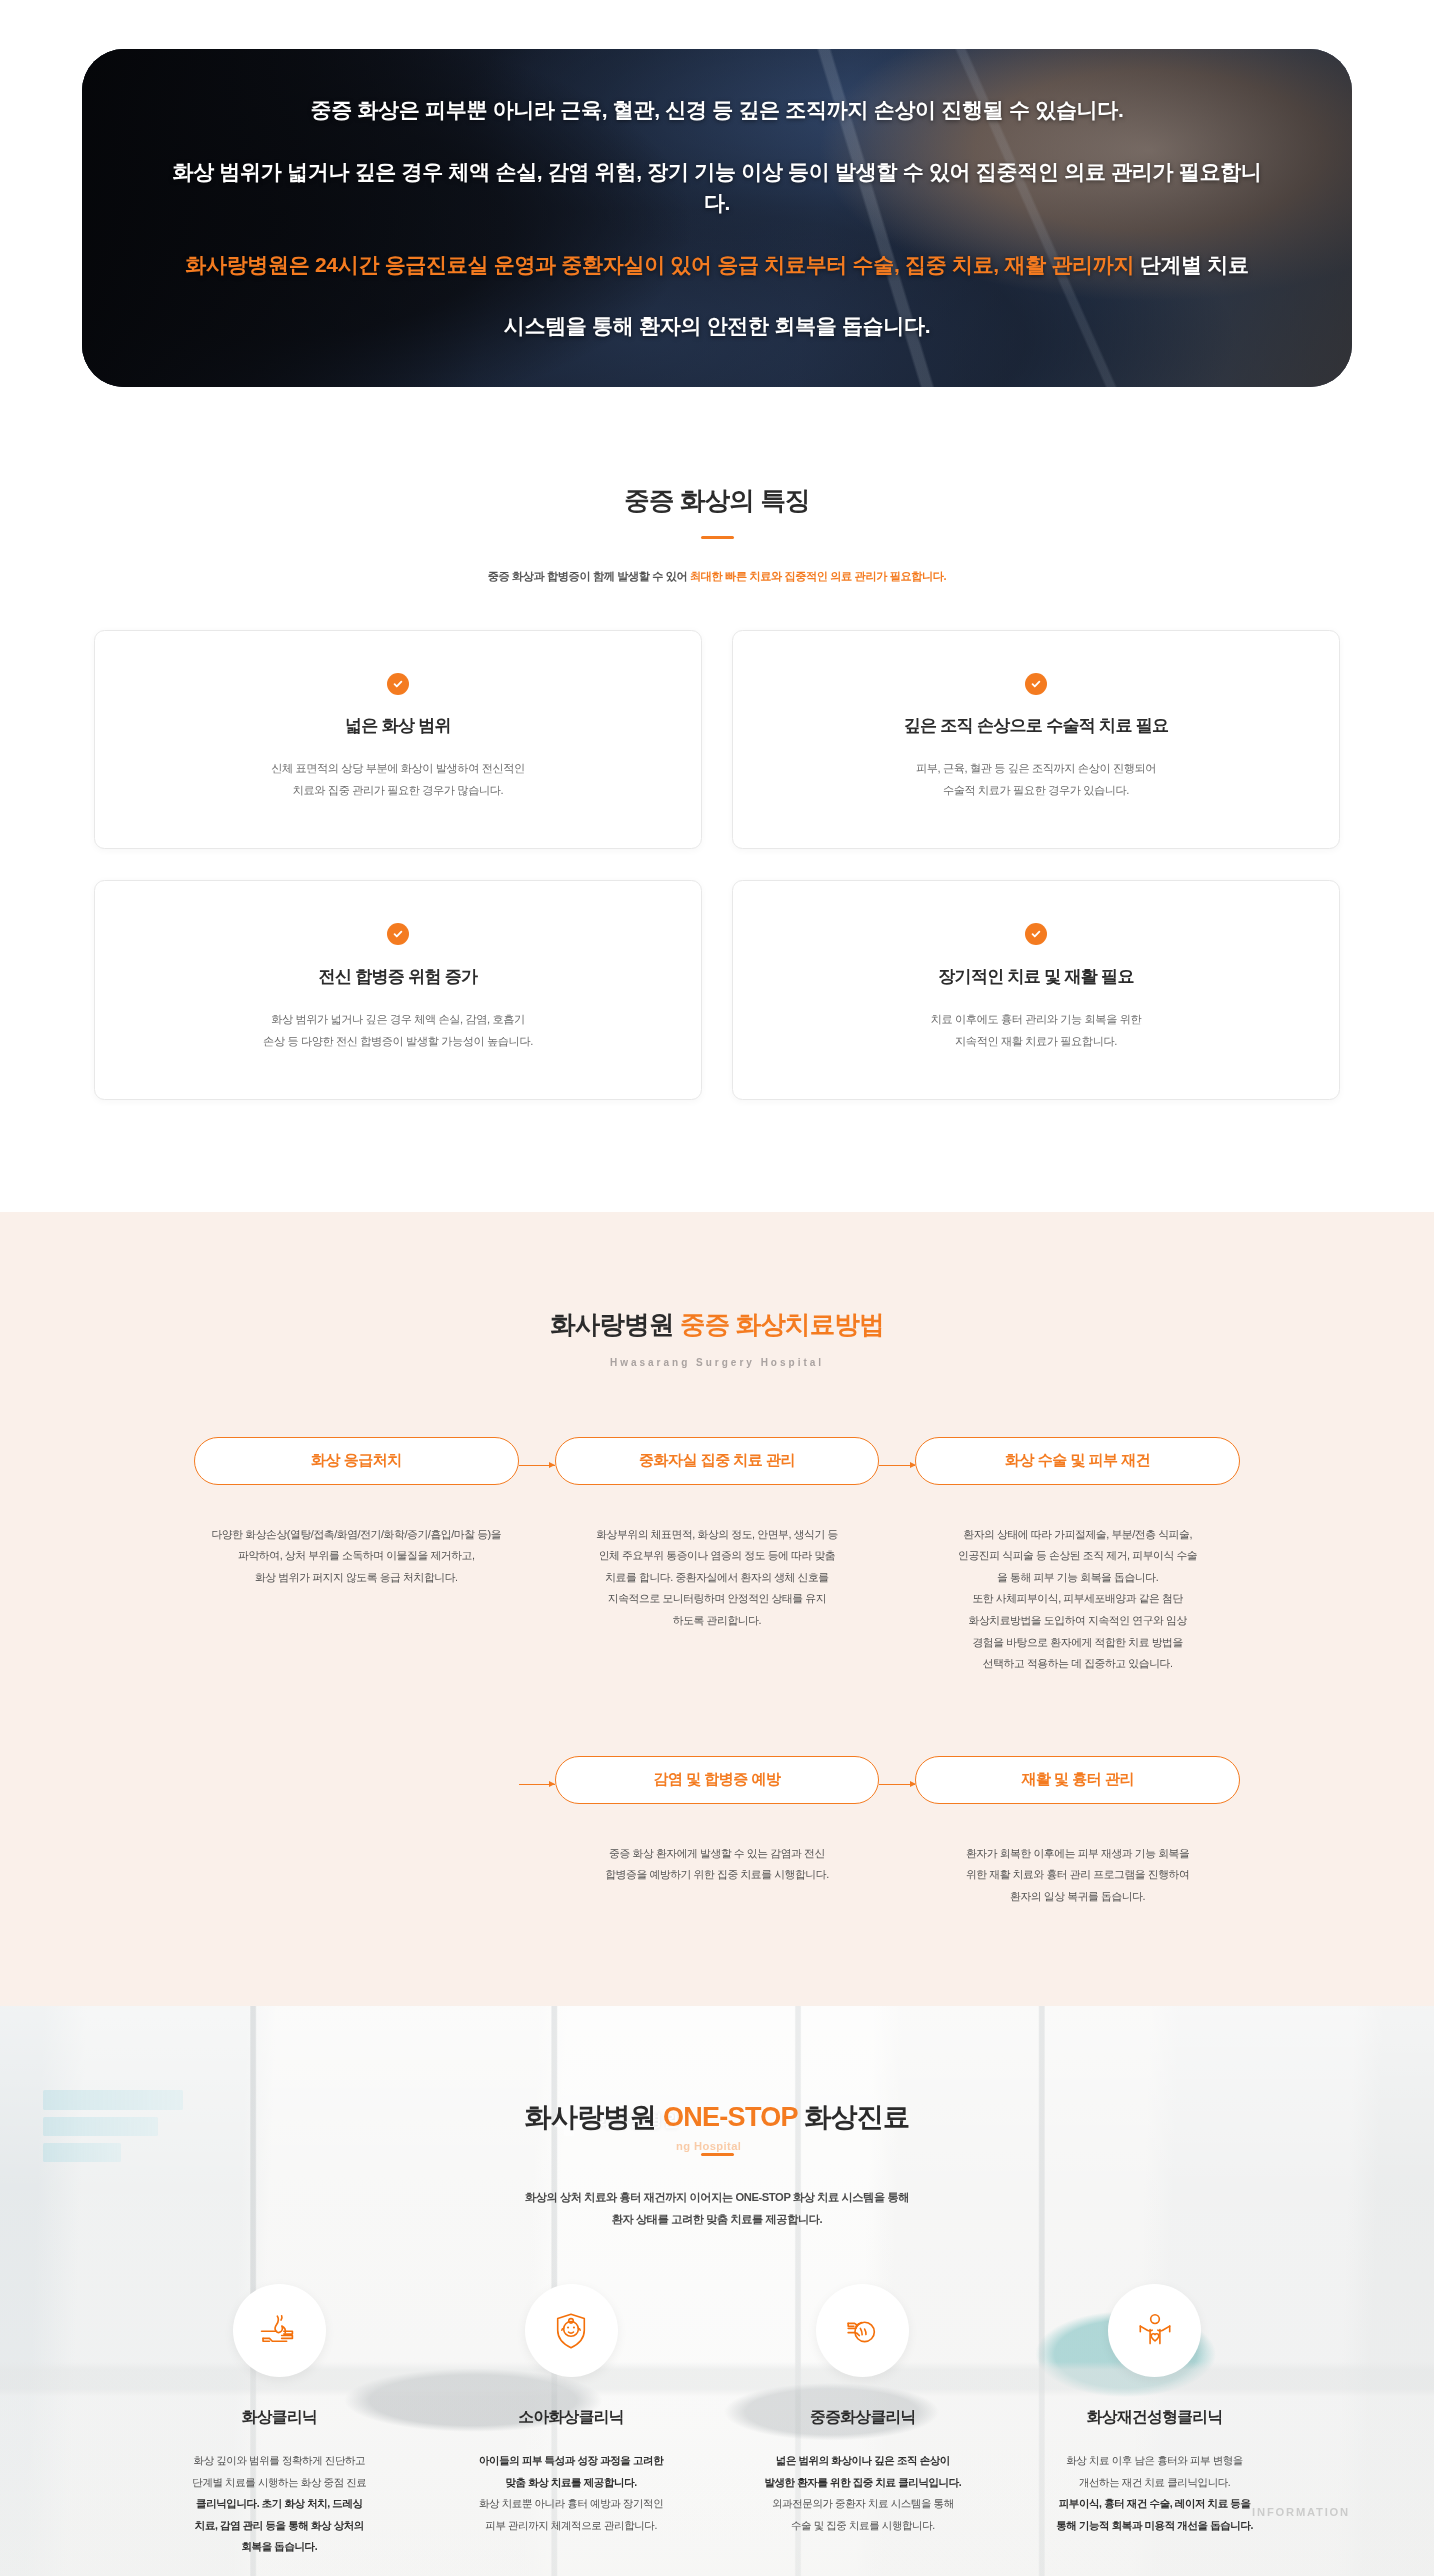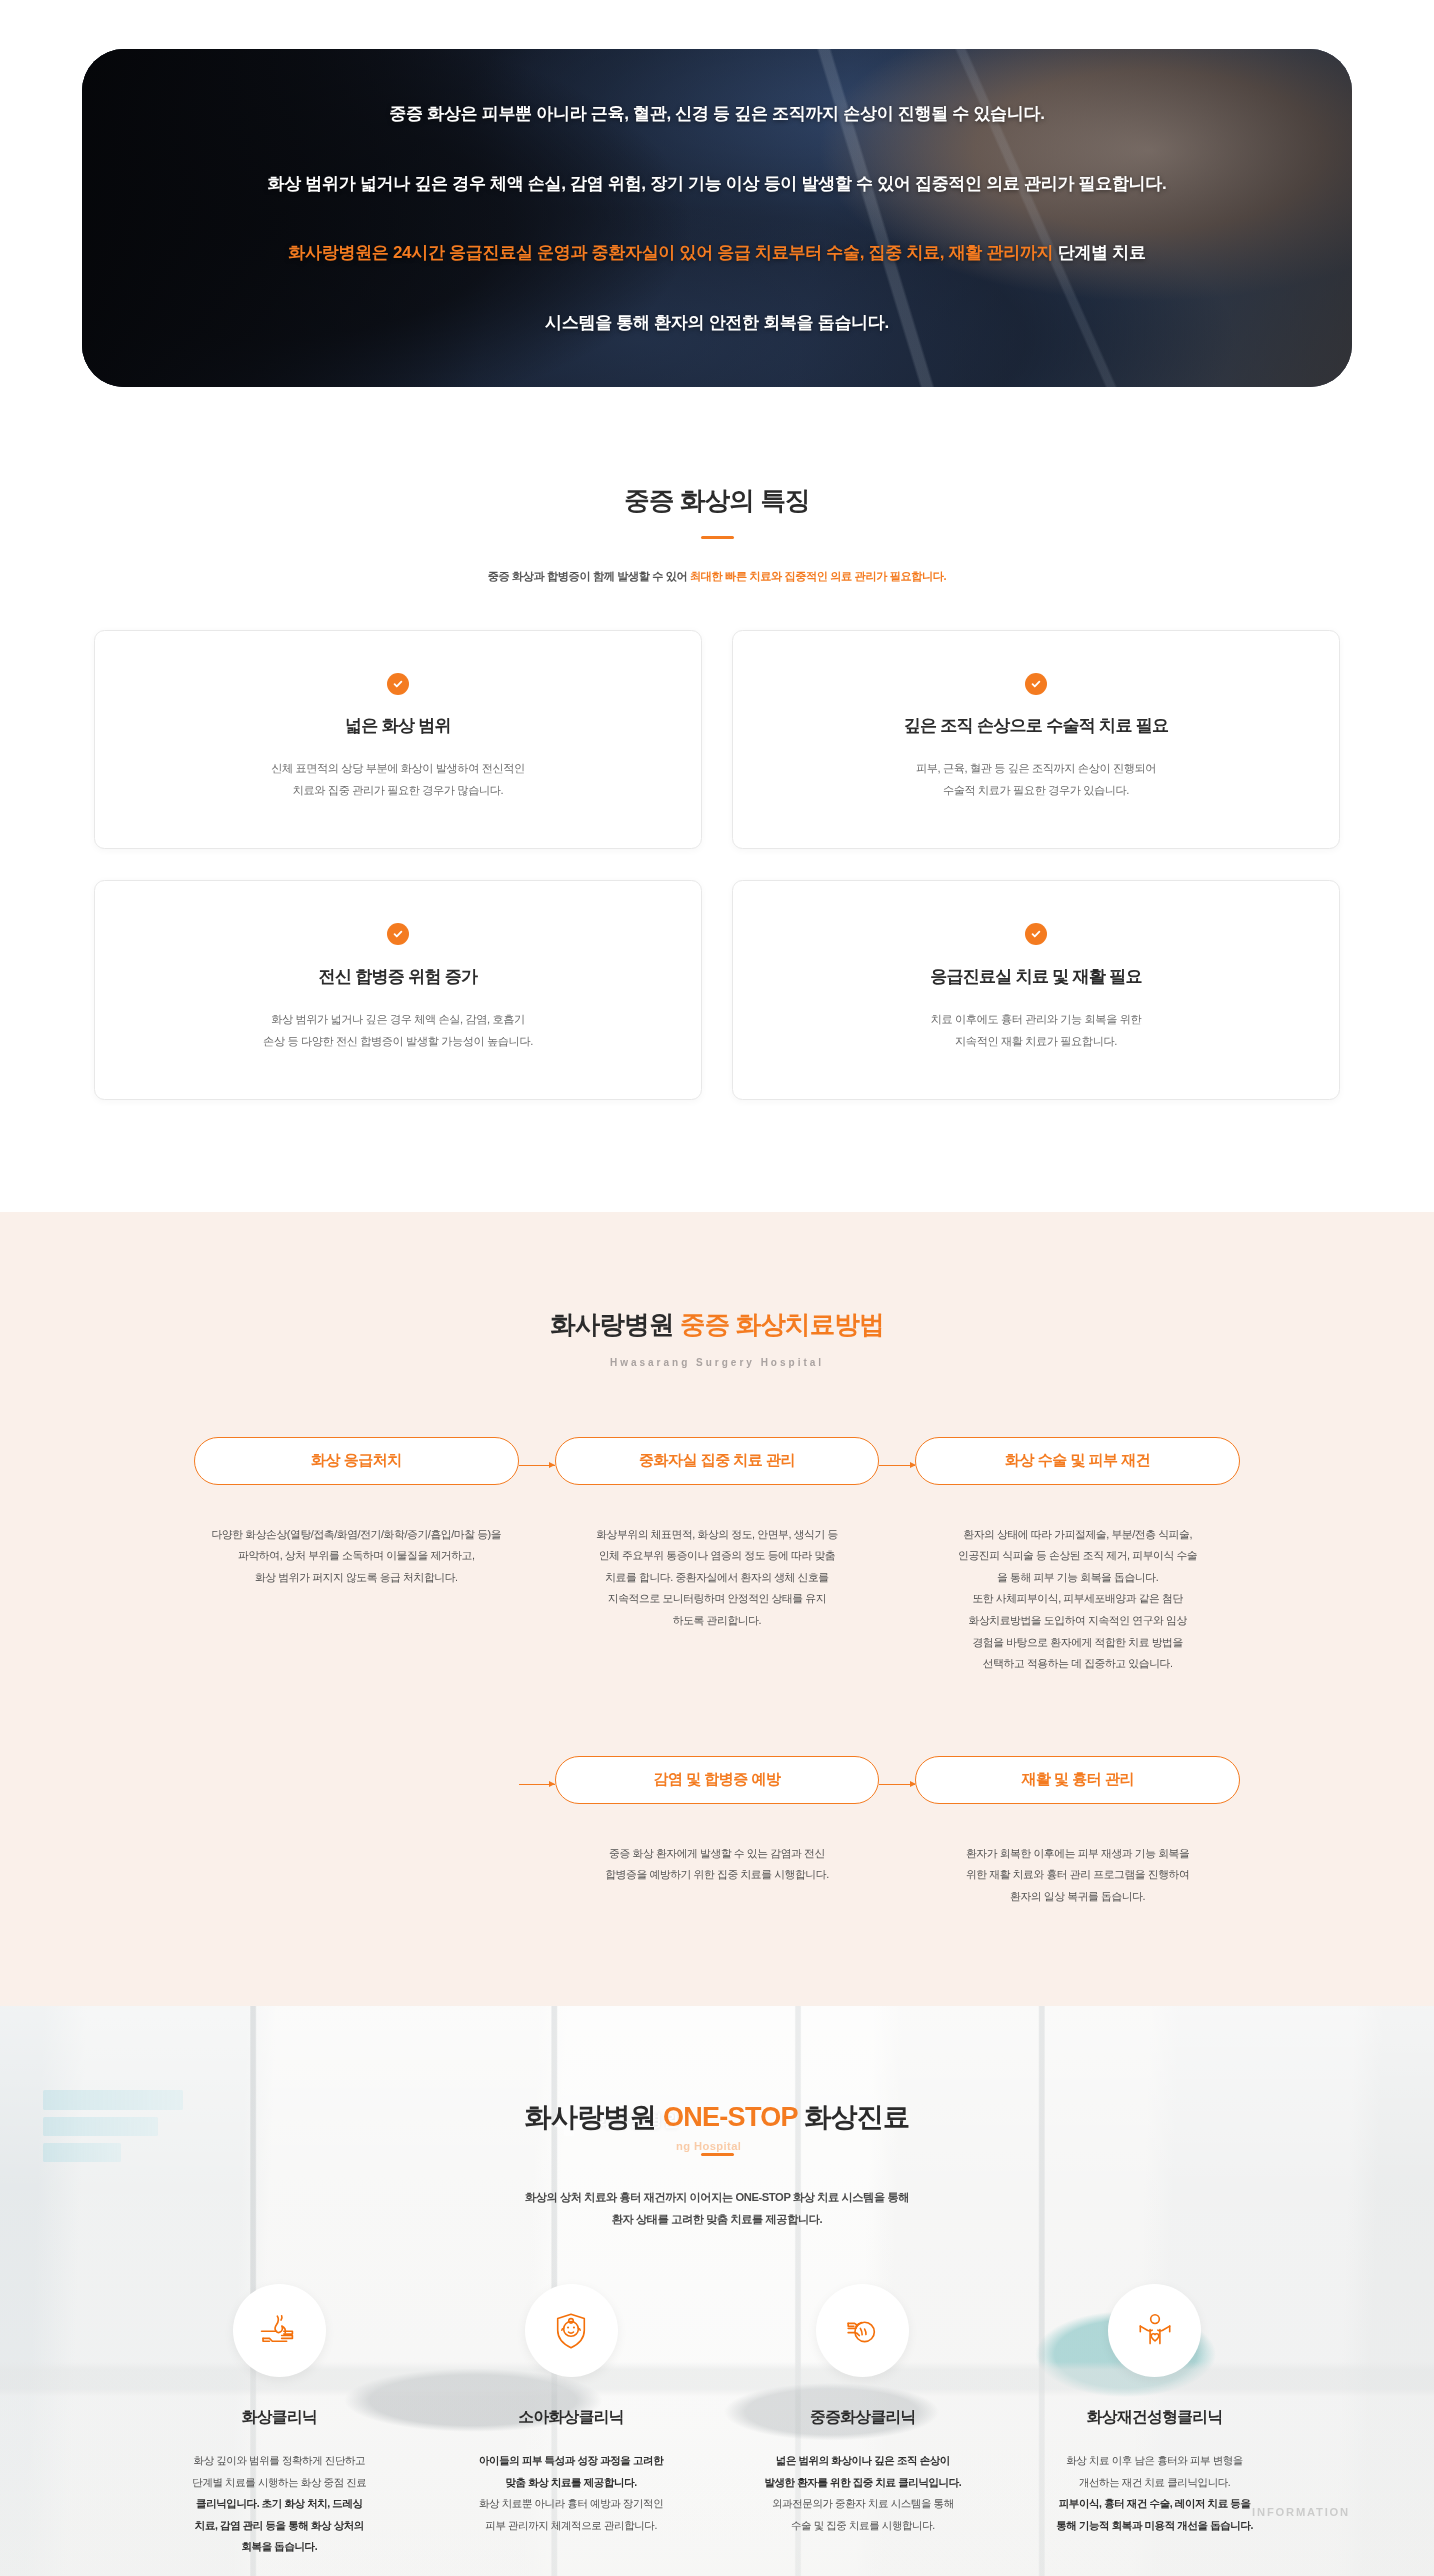--- a/index.html
+++ b/index.html
@@ -46,25 +46,25 @@
   .hero-inner{
     position:relative; z-index:3;
     height:100%;
     display:flex; flex-direction:column;
     align-items:center; justify-content:center;
     text-align:center;
     padding:0 90px;
   }
   .hero-line{
     color:#ffffff;
-    font-size:17px;
+    font-size:21px;
     font-weight:700;
     letter-spacing:-0.3px;
     line-height:1.5;
-    margin:22px 0;
+    margin:15px 0;
     text-shadow:0 0.7px 4.5px rgba(0,0,0,.55);
   }
   .hero-line.accent{ color:#f47b20; }
   .hero-line.accent .hl-white{ color:#ffffff; }
 
   
   .sec-features{ padding:97px 0 112px; background:#fff; }
   .sec-title{
     text-align:center;
     font-size:25.4px;
@@ -372,21 +372,21 @@
         <span>손상 등 다양한 전신 합병증이 발생할 가능성이 높습니다.</span>
       </p>
     </div>
 
     <div class="card">
       <div class="check">
         <svg width="12" height="12" viewBox="0 0 16 16" aria-hidden="true">
             <path d="M3.4 8.3l3 3 6.1-6.4" fill="none" stroke="#fff" stroke-width="2.4" stroke-linecap="round" stroke-linejoin="round"></path>
           </svg>
       </div>
-      <h3 class="card-title">응급진료실 치료 및 재활 필요</h3>
+      <h3 class="card-title">장기적인 치료 및 재활 필요</h3>
       <p class="card-desc">
         <span>치료 이후에도 흉터 관리와 기능 회복을 위한</span><br>
         <span>지속적인 재활 치료가 필요합니다.</span>
       </p>
     </div>
 
   </div>
 </section>
 
 <section class="sec-process">

